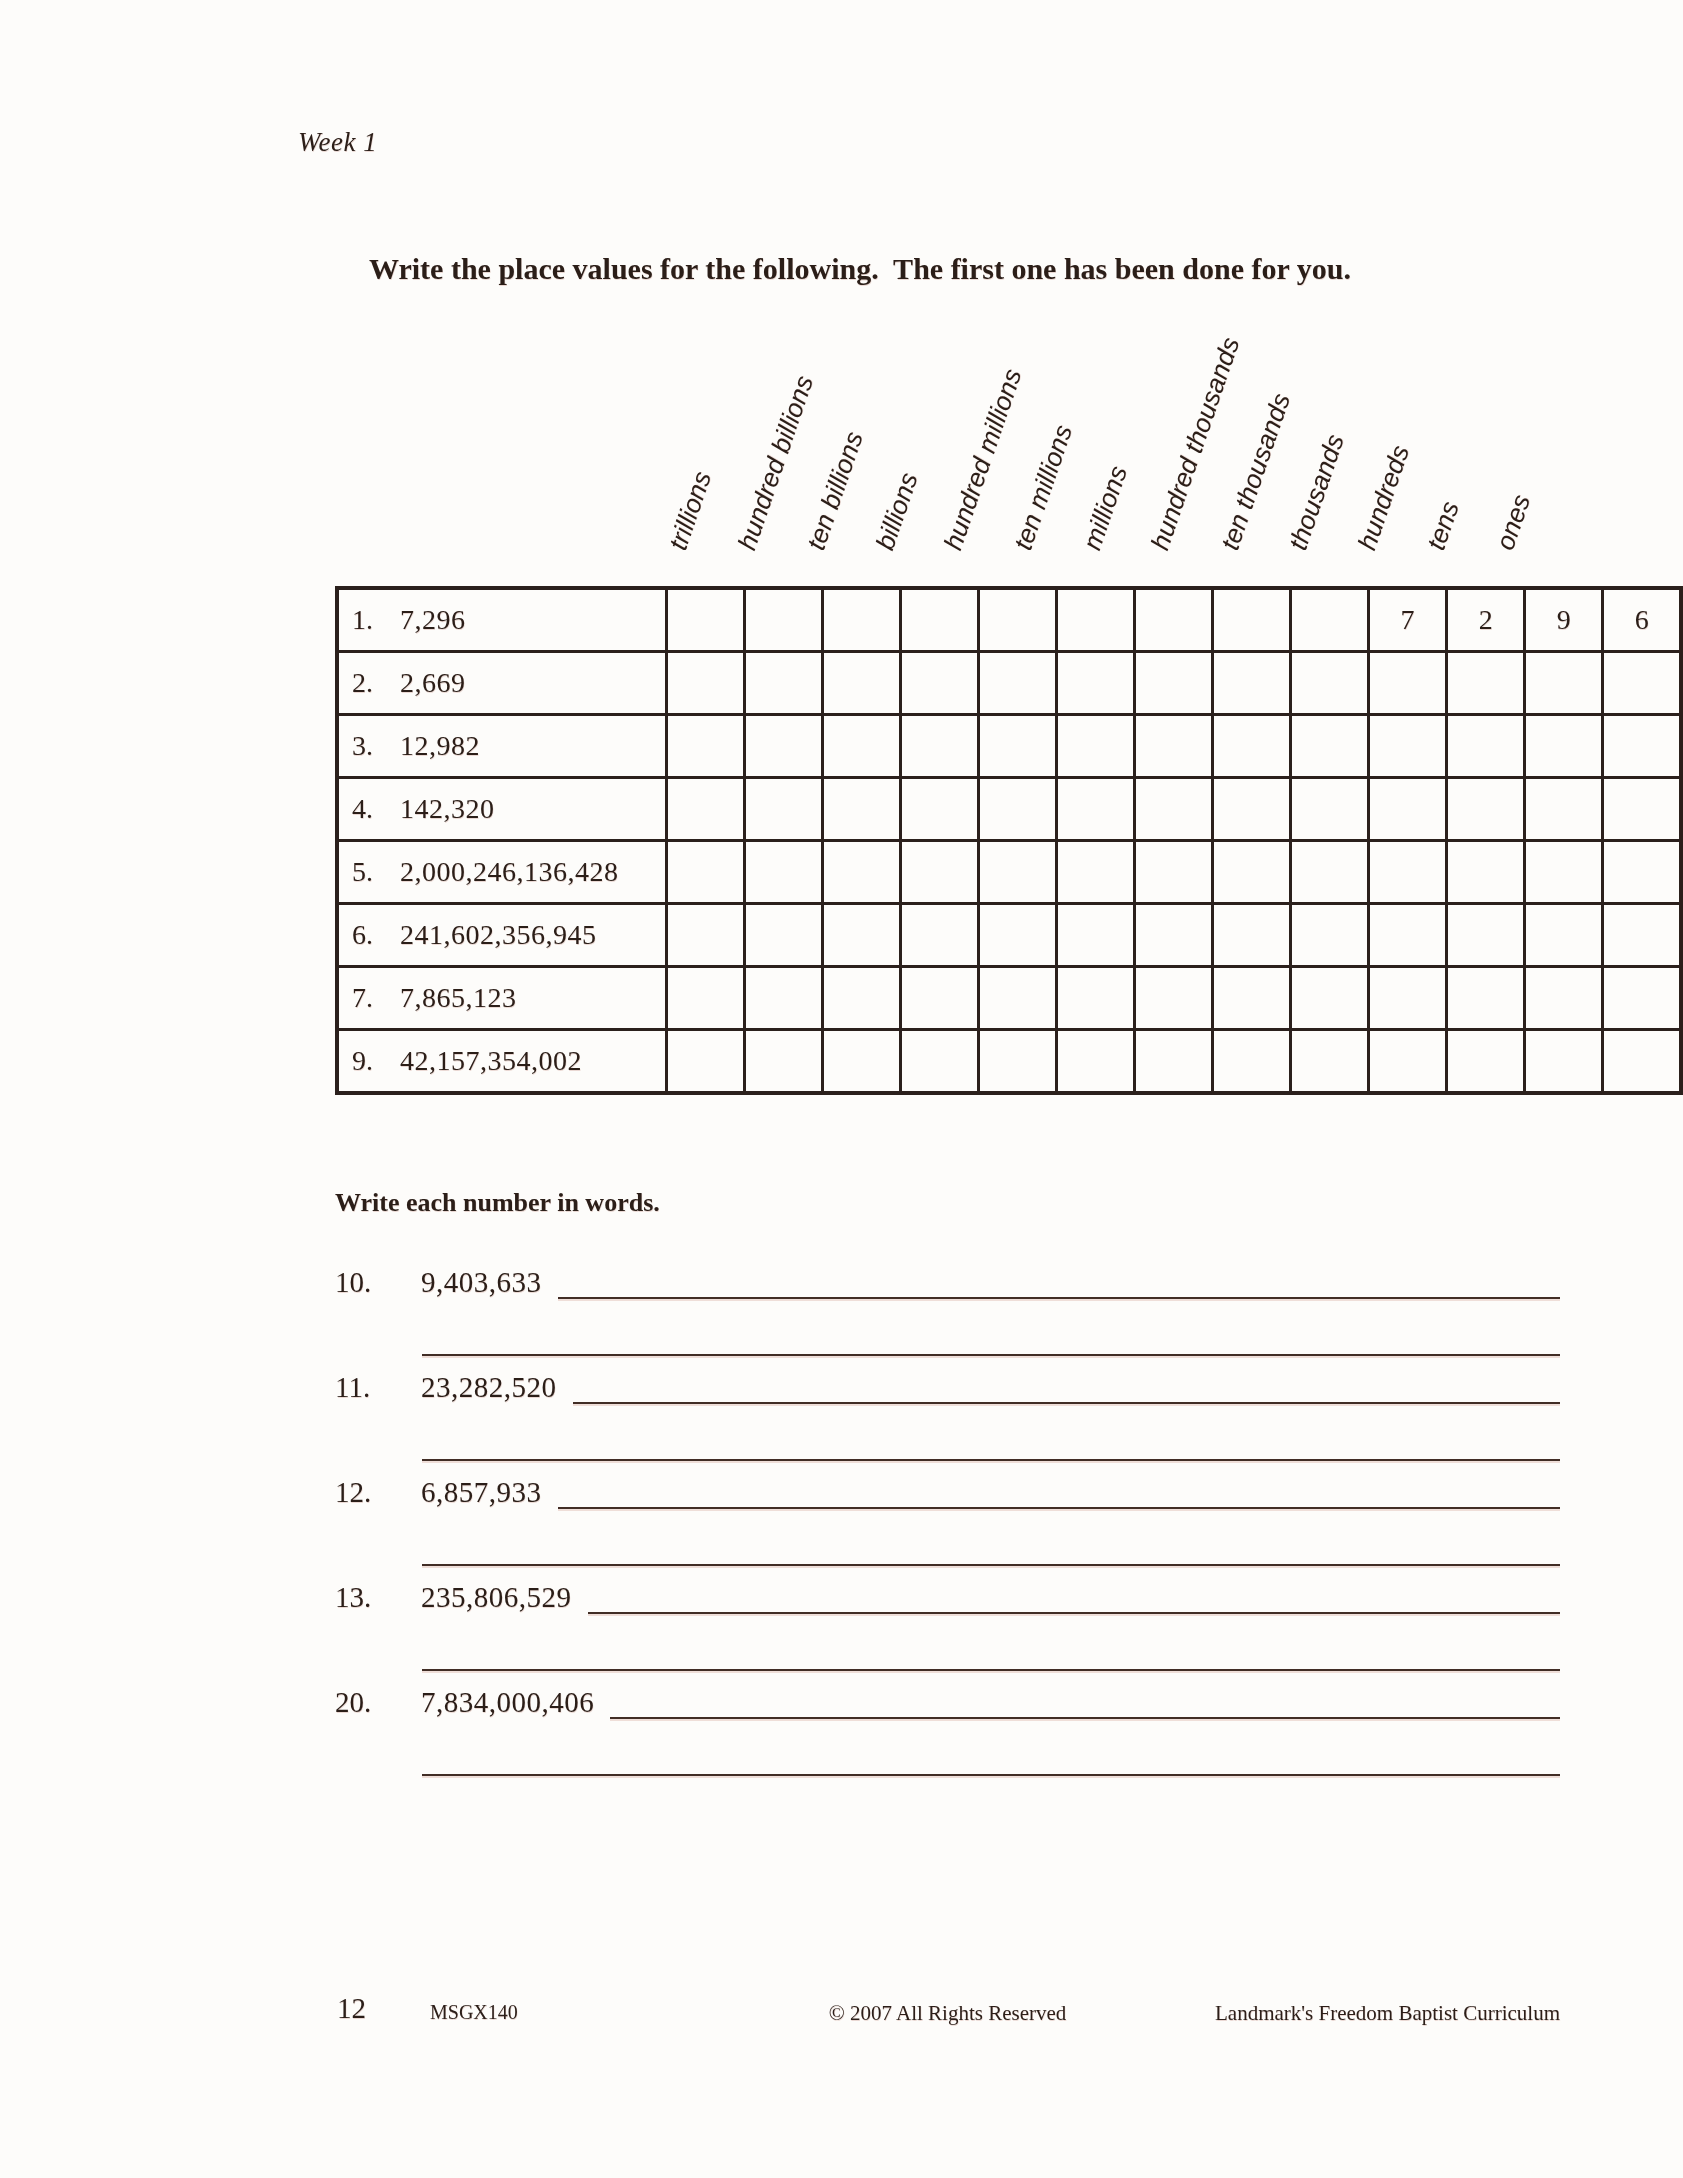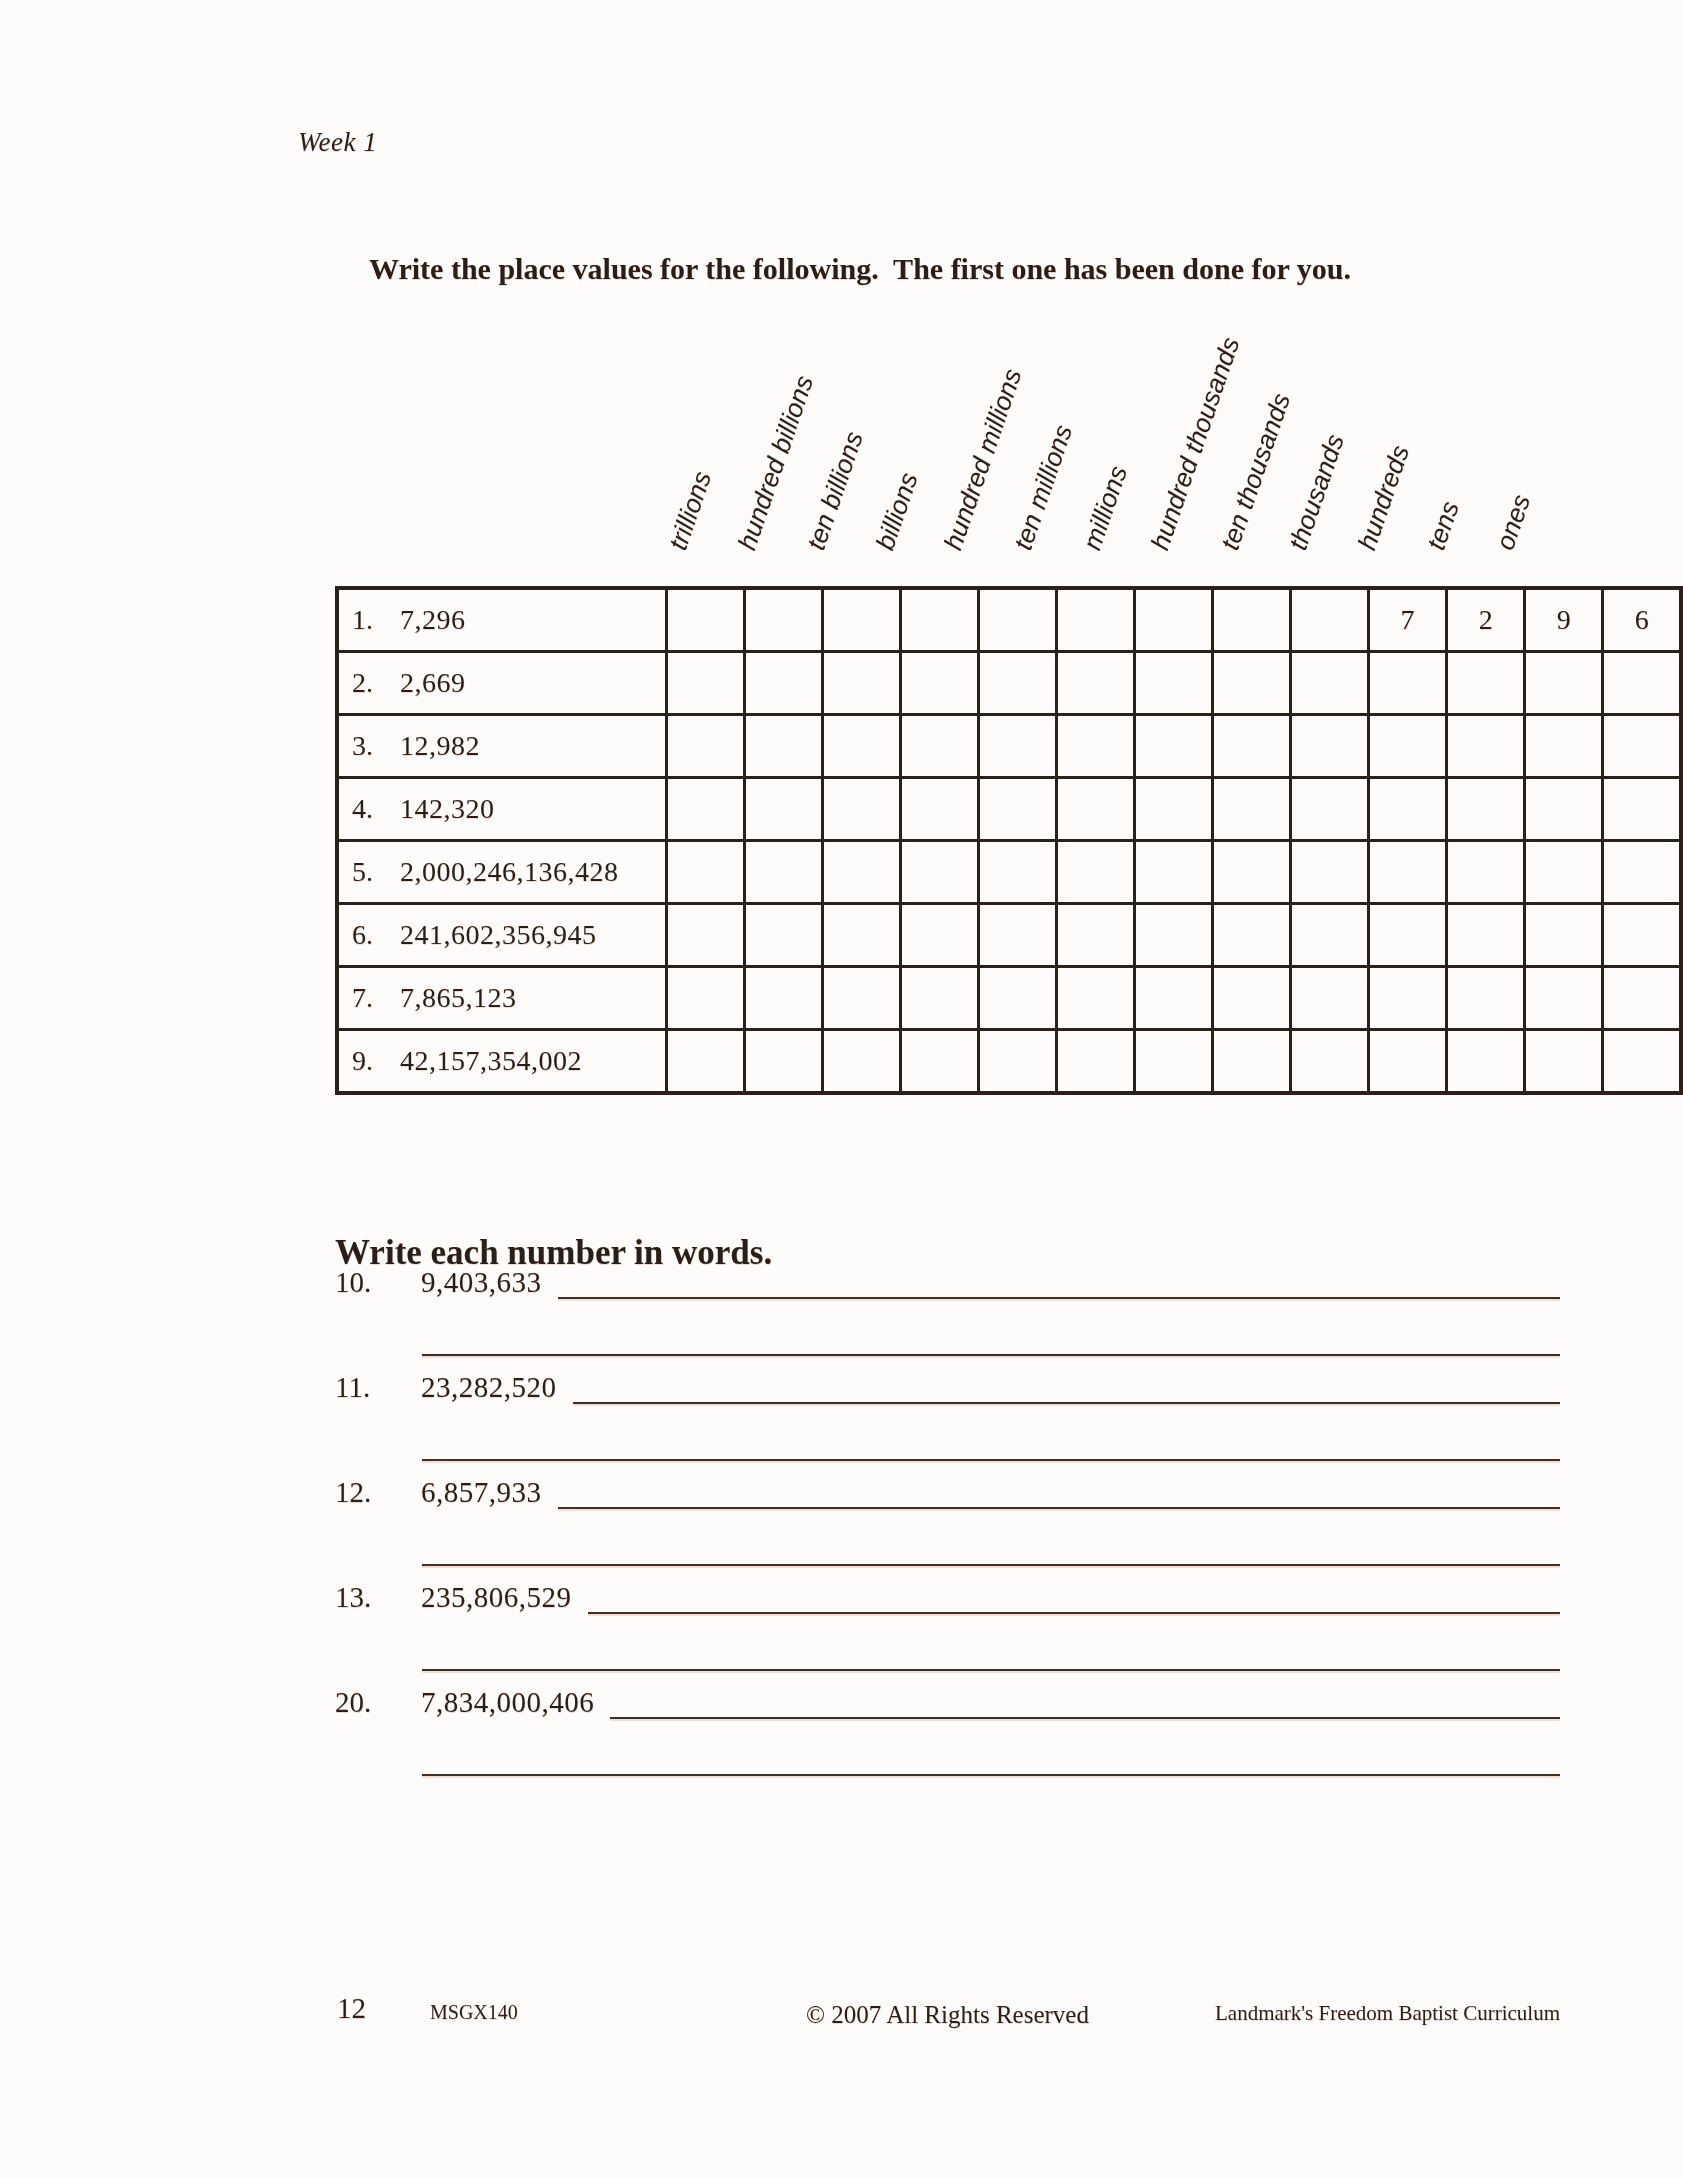--- a/index.html
+++ b/index.html
@@ -17,21 +17,21 @@
   #week-label{
     position:absolute;left:298px;top:127px;
     font-style:italic;font-size:27px;letter-spacing:0.5px;
   }
   #instr1{
     position:absolute;left:335px;top:252px;
     font-weight:bold;font-size:30px;white-space:pre-wrap;margin-left:34px;
   }
   #instr2{
     position:absolute;left:335px;top:1188px;
-    font-weight:bold;font-size:35px;margin-top:45px;
+    font-weight:bold;font-size:26px;
   }
 
   
   #col-headers{position:absolute;left:0;top:0;width:1683px;height:594px;}
   .colhead{
     position:absolute;
     top:527px;
     height:26px;line-height:26px;
     font-family:"Liberation Sans", sans-serif;
     font-style:italic;font-size:26px;
@@ -66,21 +66,21 @@
   .item-top{display:flex;align-items:flex-end;height:40px;}
   .item-num{width:86px;font-size:29px;}
   .item-val{font-size:29px;letter-spacing:0.5px;}
   .item-line1{flex:1;margin-left:16px;height:2px;border-bottom:2px solid #412d25;box-shadow:0 2px 0 rgba(200,130,115,0.25);}
   .item-cont{margin-left:87px;margin-top:55px;height:0;border-bottom:2px solid #412d25;box-shadow:0 2px 0 rgba(200,130,115,0.25);}
 
   
   #footer{position:absolute;left:335px;top:1992px;width:1225px;height:46px;}
   #footer-page{position:absolute;left:2px;top:0;font-size:29px;}
   #footer-code{position:absolute;left:95px;top:9px;font-size:20px;}
-  #footer-copy{position:absolute;left:50%;transform:translateX(-50%);top:9px;font-size:25px;white-space:nowrap;}
+  #footer-copy{position:absolute;left:50%;transform:translateX(-50%);top:9px;font-size:21px;white-space:nowrap;}
   #footer-pub{position:absolute;right:0;top:9px;font-size:21px;white-space:nowrap;}
 </style>
 </head>
 <body>
 
 <div id="week-label" class="ink">Week 1</div>
 
 <div id="instr1" class="ink">Write the place values for the following.&nbsp; The first one has been done for you.</div>
 
 <div id="col-headers">

